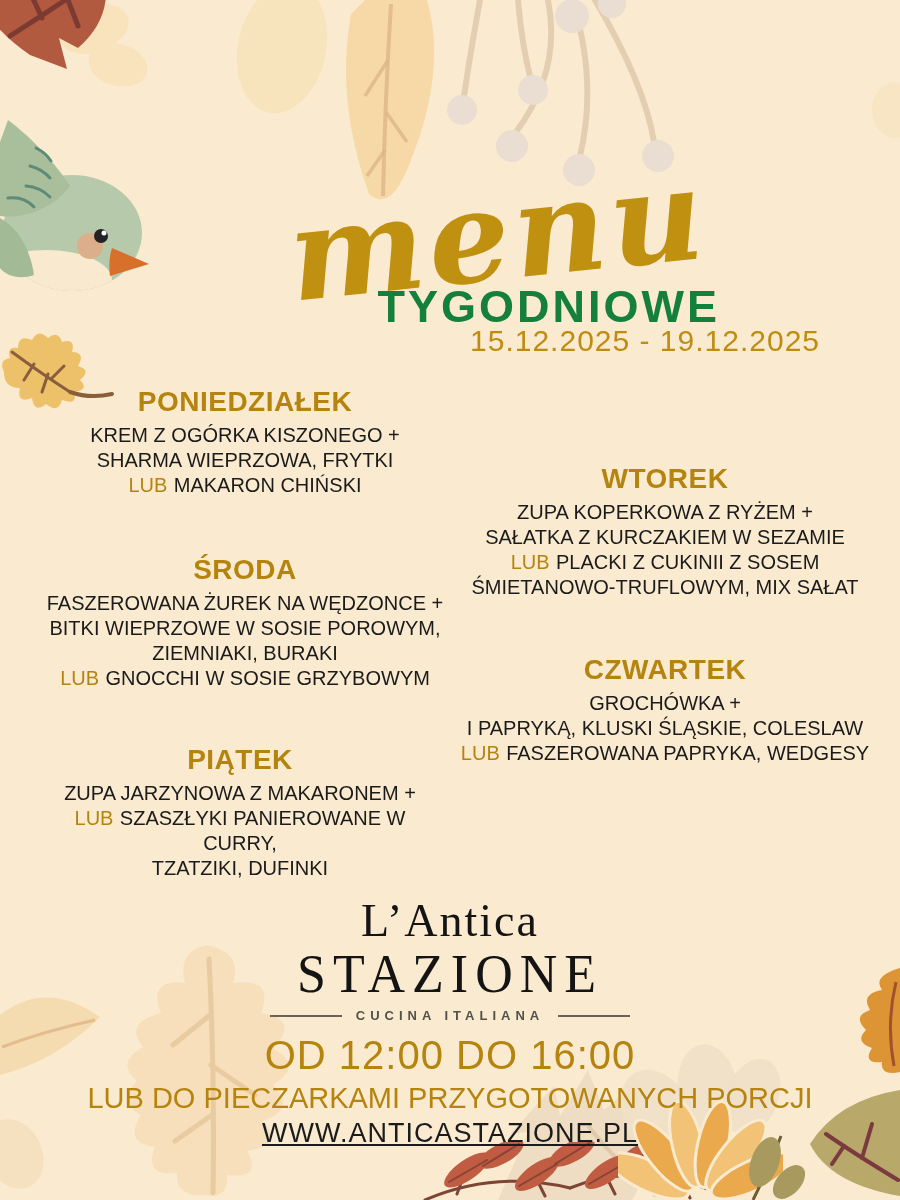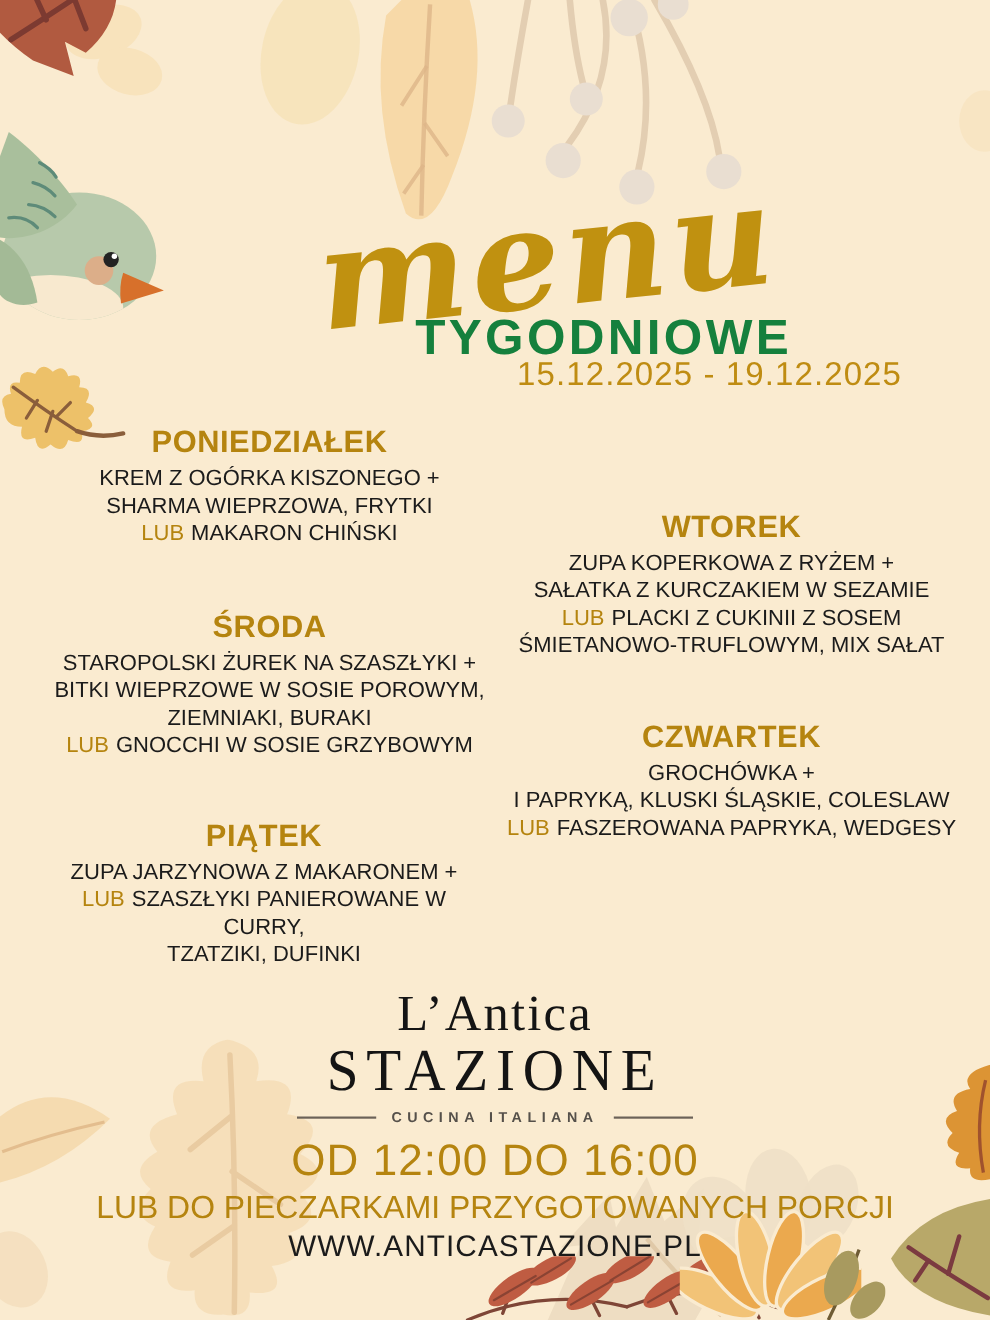--- a/index.html
+++ b/index.html
@@ -42,21 +42,21 @@
   }
   .tagline-row{
     display:flex;align-items:center;justify-content:center;gap:14px;margin-top:6px;text-align:right;
   }
   .tagline-rule{width:72px;height:2px;background:#6b6258;}
   .tagline{
     font-size:13px;font-weight:bold;letter-spacing:5px;color:#55504a;
   }
   .hours{margin-top:10px;font-size:40px;color:#b5840f;letter-spacing:1px;}
   .availability{margin-top:4px;font-size:29px;color:#b5840f;}
-  .website{margin-top:3px;font-size:27px;color:#1b1b1b;letter-spacing:1px;}
+  .website{margin-top:3px;font-size:27px;color:#1b1b1b;letter-spacing:1px;text-decoration:underline;}
   .blob{position:absolute;border-radius:50%;}
   svg{display:block;}
 </style>
 </head>
 <body>
 
 <div class="poster">
 
   <div class="blob" style="left:58px;top:6px;width:72px;height:46px;background:#f8e3bc;transform:rotate(-20deg);"></div>
   <div class="blob" style="left:88px;top:44px;width:60px;height:42px;background:#f8e3bc;transform:rotate(15deg);"></div>
@@ -229,21 +229,21 @@
   <section class="day" style="left:455px;top:463px;width:420px;">
     <h2 class="day-title">WTOREK</h2>
     <div class="day-line">ZUPA KOPERKOWA Z RYŻEM +</div>
     <div class="day-line">SAŁATKA Z KURCZAKIEM W SEZAMIE</div>
     <div class="day-line"><span class="lub">LUB</span><span>PLACKI Z CUKINII Z SOSEM</span></div>
     <div class="day-line">ŚMIETANOWO-TRUFLOWYM, MIX SAŁAT</div>
   </section>
 
   <section class="day" style="left:40px;top:554px;width:410px;">
     <h2 class="day-title">ŚRODA</h2>
-    <div class="day-line">STAROPOLSKI ŻUREK NA SZASZŁYKI +</div>
+    <div class="day-line">FASZEROWANA ŻUREK NA WĘDZONCE +</div>
     <div class="day-line">BITKI WIEPRZOWE W SOSIE POROWYM,</div>
     <div class="day-line">ZIEMNIAKI, BURAKI</div>
     <div class="day-line"><span class="lub">LUB</span><span>GNOCCHI W SOSIE GRZYBOWYM</span></div>
   </section>
 
   <section class="day" style="left:450px;top:654px;width:430px;">
     <h2 class="day-title">CZWARTEK</h2>
     <div class="day-line">GROCHÓWKA +</div>
     <div class="day-line">I PAPRYKĄ, KLUSKI ŚLĄSKIE, COLESLAW</div>
     <div class="day-line"><span class="lub">LUB</span><span>FASZEROWANA PAPRYKA, WEDGESY</span></div>

